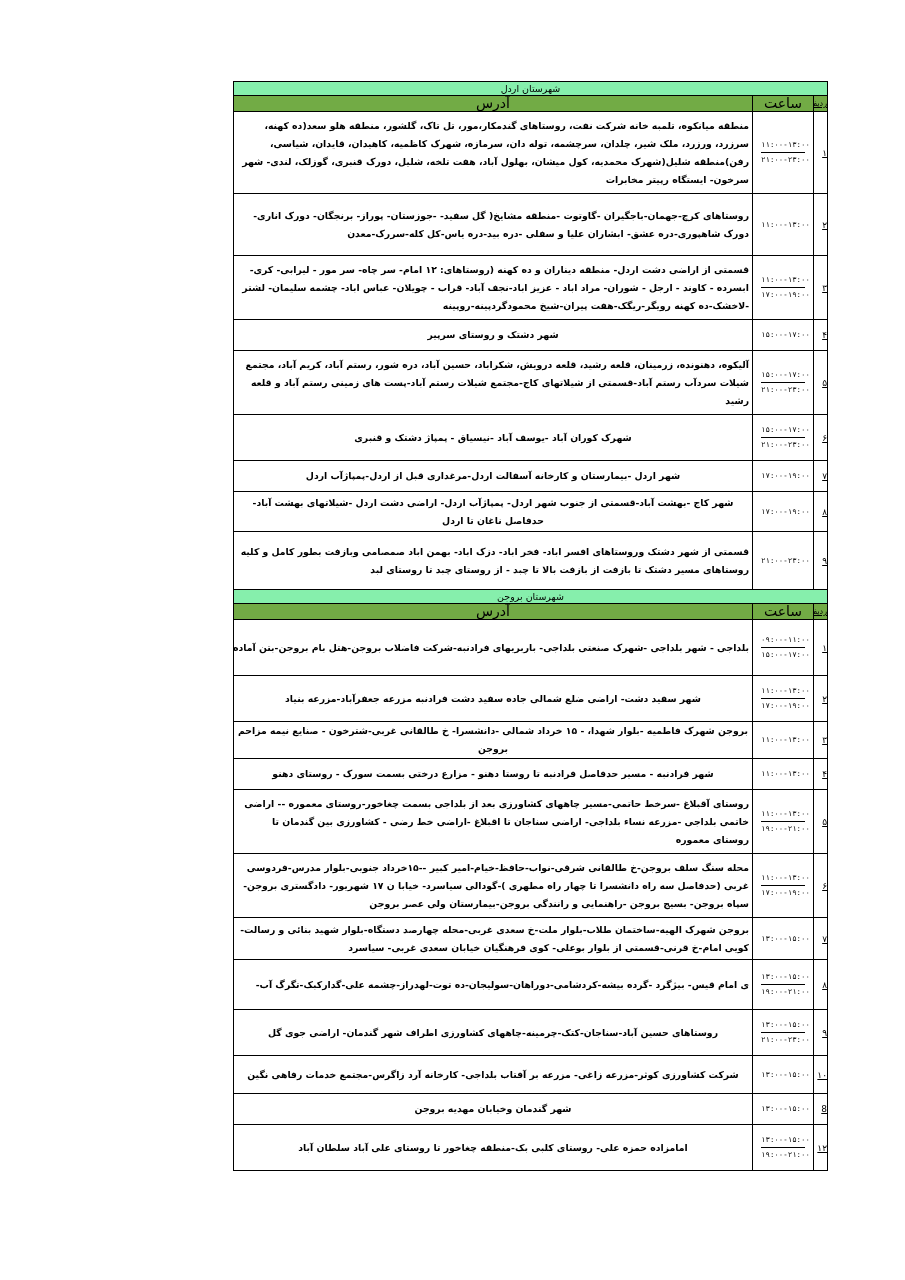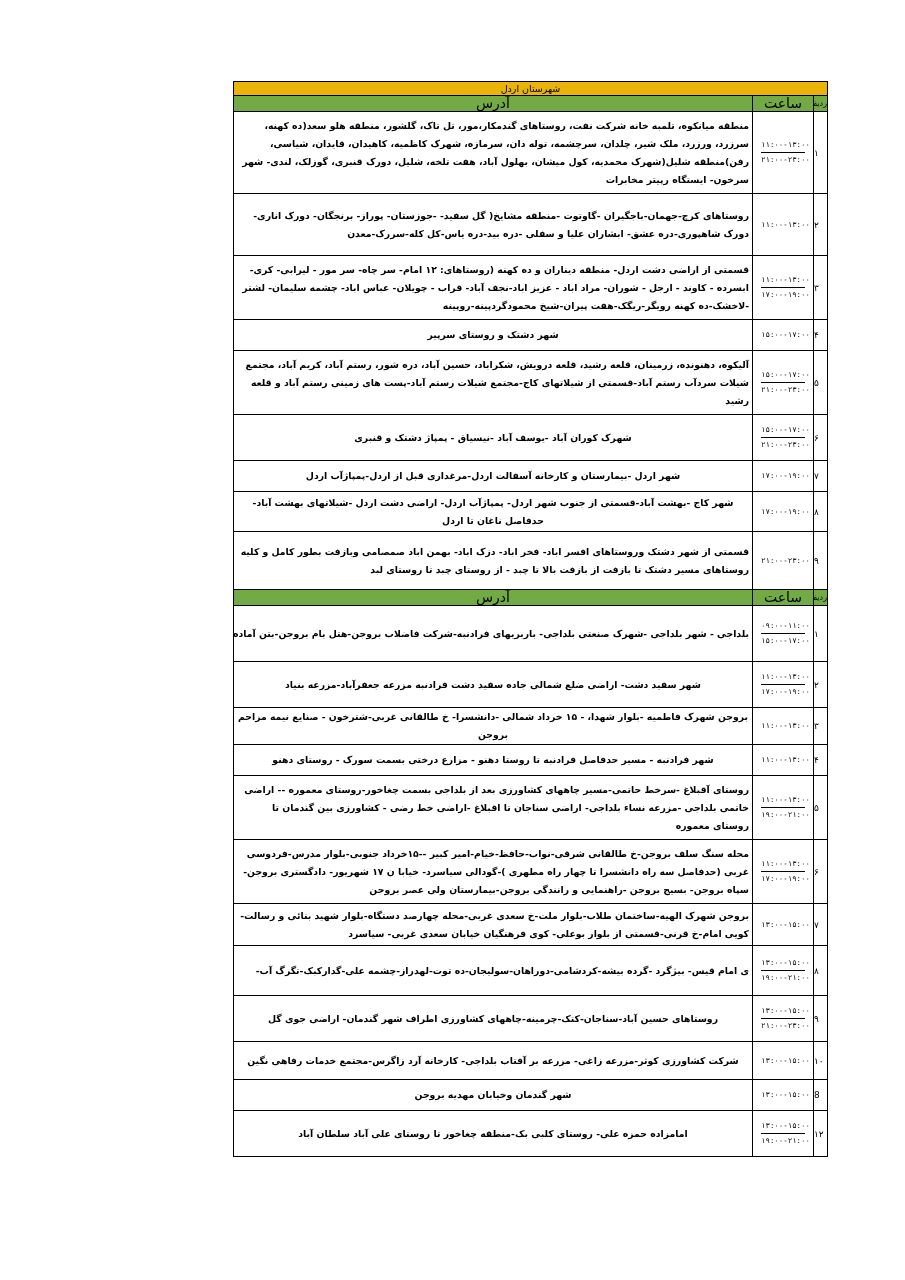--- a/index.html
+++ b/index.html
@@ -1,23 +1,23 @@
 <!DOCTYPE html>
 <html><head>
 <meta charset="utf-8">
 <style>
   html, body { margin:0; padding:0; background:#ffffff; }
   body { width:905px; height:1280px; position:relative; font-family:"DejaVu Sans", sans-serif; color:#000; }
   #sheet { position:absolute; left:233px; top:81px; width:595px; }
   table { border-collapse:collapse; width:595px; direction:rtl; table-layout:fixed; }
   td { border:1px solid #000; padding:0 3px; font-size:9.3px; font-weight:bold; line-height:18px; vertical-align:middle; overflow:hidden; }
   td.title { height:28px; text-align:center; font-size:9.3px; border:1px solid #000; }
-  td.county { background:#eab308; text-align:center; height:13px; line-height:13px; font-weight:normal; font-size:9.5px; border-top:1px solid #000; }
+  td.county { background:#86efac; text-align:center; height:13px; line-height:13px; font-weight:normal; font-size:9.5px; border-top:1px solid #000; }
   td.hdr { background:#72ab45; text-align:center; height:15px; line-height:15px; font-weight:normal; font-size:14px; }
-  td.idx { text-align:left; width:14px; font-weight:normal; font-size:9px; padding:0; }
+  td.idx { text-align:right; width:14px; font-weight:normal; font-size:9px; padding:0;text-decoration:underline; }
   td.time { width:61px; padding:8px; font-weight:normal;margin-left:47px; }
   .tslot { font-family:"DejaVu Sans Mono", monospace; font-size:7.4px; text-align:center; direction:ltr; line-height:14px; border-bottom:1px solid #000; }
   .tslot:last-child { border-bottom:none; }
   .tfill { display:flex; flex-direction:column; justify-content:space-around; height:100%; }
   td.addr { text-align:right;margin-left:26px; }
   td.addr.center { text-align:center; }
   td.addr.clip { white-space:nowrap; text-align:right; }
 </style>
 </head>
 <body>
@@ -117,20 +117,23 @@
         <tr style="height: 58px;">
           <td class="idx">۹</td>
           <td class="time">
             <div class="tfill">
               <div class="tslot">۲۱:۰۰-۲۳:۰۰</div>
             </div>
           </td>
           <td class="addr">قسمتی از شهر دشتک وروستاهای افسر اباد- فخر اباد- دزک اباد- بهمن اباد صمصامی وبازفت بطور کامل و کلیه روستاهای مسیر دشتک تا بازفت از بازفت بالا تا چبد - از روستای چبد تا روستای لبد</td>
         </tr>
         <tr>
+          <td class="county" colspan="3">شهرستان بروجن</td>
+        </tr>
+        <tr>
           <td class="hdr idx" style="font-size:8px">ردیف</td>
           <td class="hdr">ساعت</td>
           <td class="hdr">آدرس</td>
         </tr>
         <tr style="height: 56px;">
           <td class="idx">۱</td>
           <td class="time">
             <div class="tfill">
               <div class="tslot">۰۹:۰۰-۱۱:۰۰</div>
               <div class="tslot">۱۵:۰۰-۱۷:۰۰</div>

